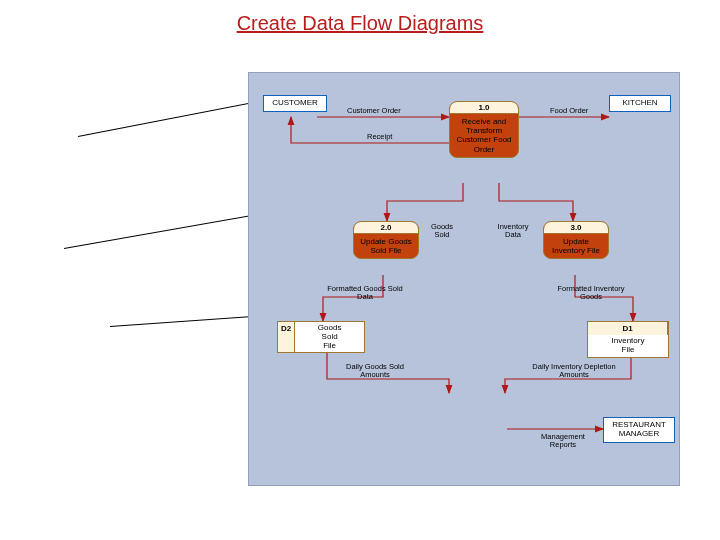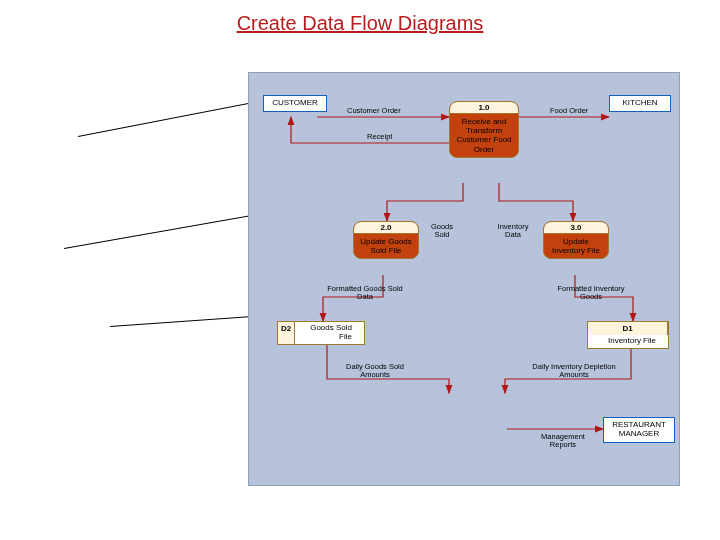--- a/index.html
+++ b/index.html
@@ -4,21 +4,21 @@
 <style>
   html,body{margin:0;padding:0;width:720px;height:540px;background:#fff;font-family:Arial,Helvetica,sans-serif;}
   .title{font-size:20px;text-decoration:underline;text-align:center;padding-top:12px;color:#b91c1c;}
   .stage{position:absolute;left:248px;top:72px;width:430px;height:412px;background:#b6c3da;border:1px solid #90a0b8;}
   .ext{position:absolute;background:#fff;border:1px solid #1060c0;padding:3px 4px;font-size:8px;color:#000;text-align:center;line-height:1.1;}
   .proc{position:absolute;background:#c2410c;border:1px solid #a07830;border-radius:8px;font-size:8px;color:#000;text-align:center;overflow:hidden;}
   .proc .hdr{background:#fef3dc;border-bottom:1px solid #a07830;font-weight:bold;padding:1px 0;font-size:8px;}
   .proc .body{padding:3px 2px;line-height:1.15;}
   .store{position:absolute;background:#fff;border:1px solid #a07830;font-size:8px;text-align:center;display:flex;}
   .store .sid{background:#fef3dc;border-right:1px solid #a07830;padding:2px 3px;font-weight:bold;}
-  .store .sbody{padding:2px 12px;line-height:1.1;flex:1;text-align:right;}
+  .store .sbody{padding:2px 21px;line-height:1.1;flex:1;}
   .flow{position:absolute;font-size:7.5px;color:#000;text-align:center;line-height:1.05;white-space:nowrap;}
   .lead{position:absolute;background:#000;height:1px;transform-origin:left center;}
   svg.arrows{position:absolute;left:0;top:0;pointer-events:none;}
 </style>
 </head>
 <body>
 
 <div class="title">Create Data Flow  Diagrams</div>
 
 <div class="lead" style="left:78px;top:136px;width:196px;transform:rotate(-11deg);"></div>

